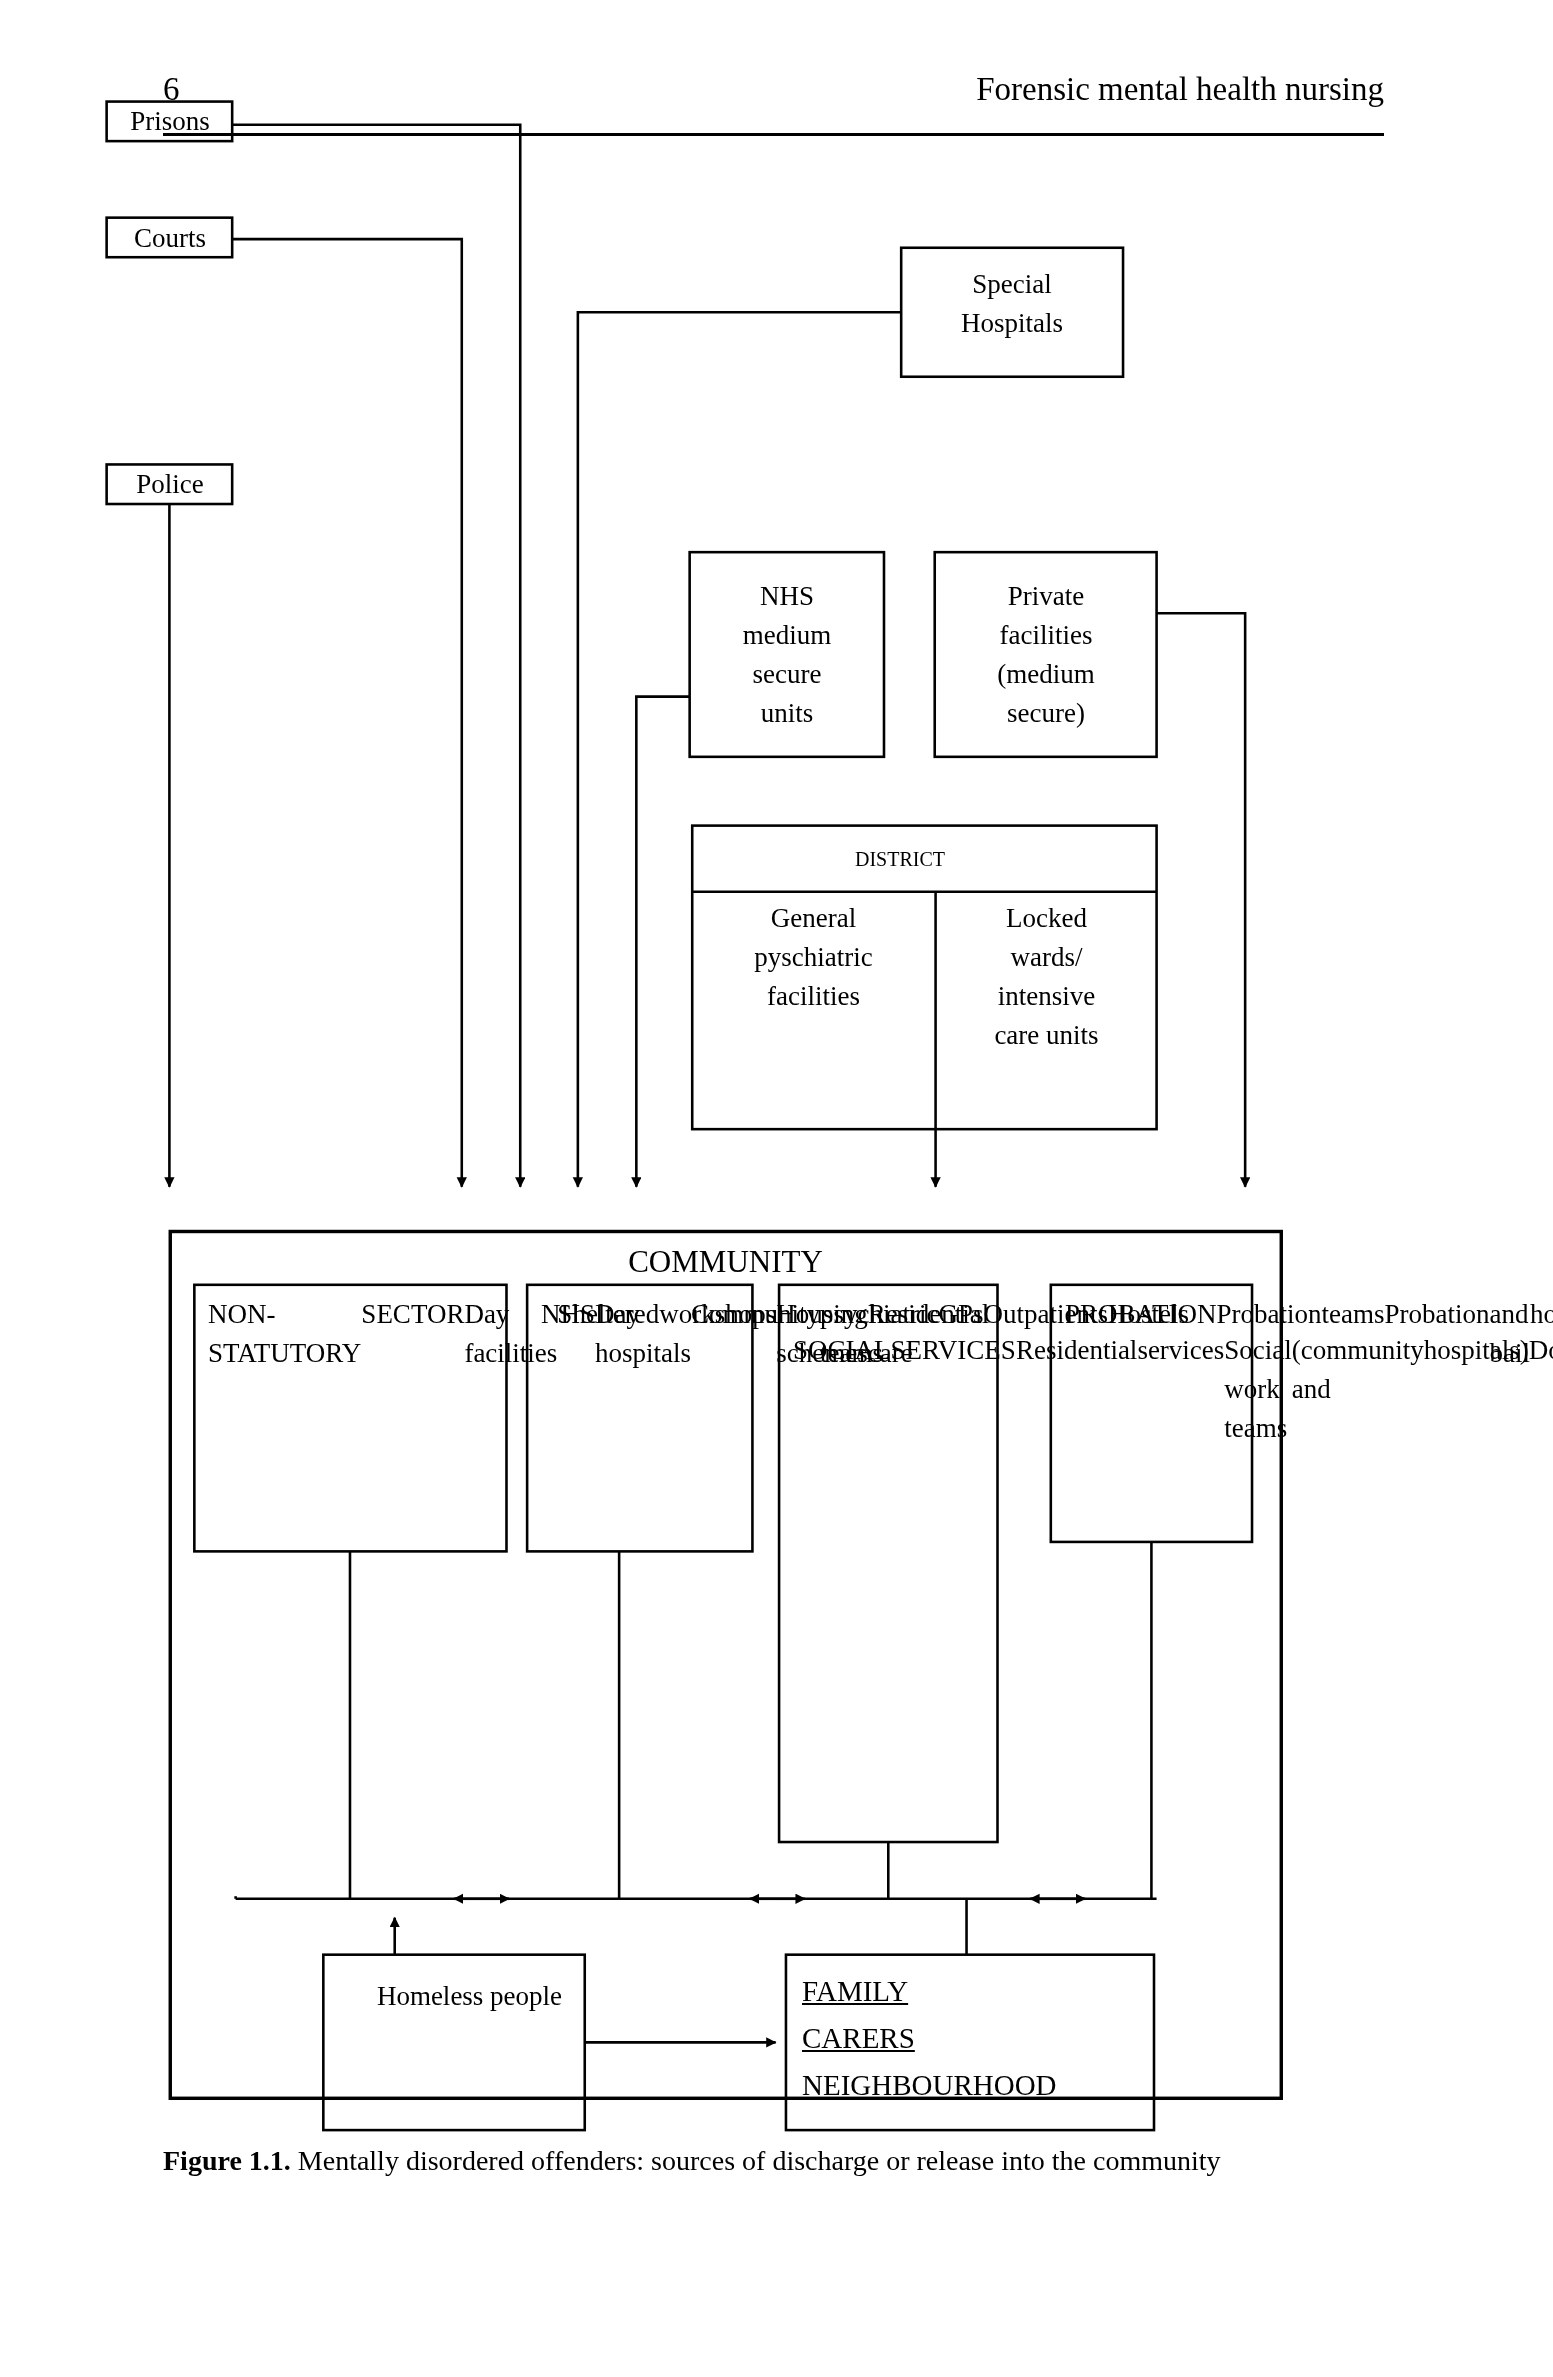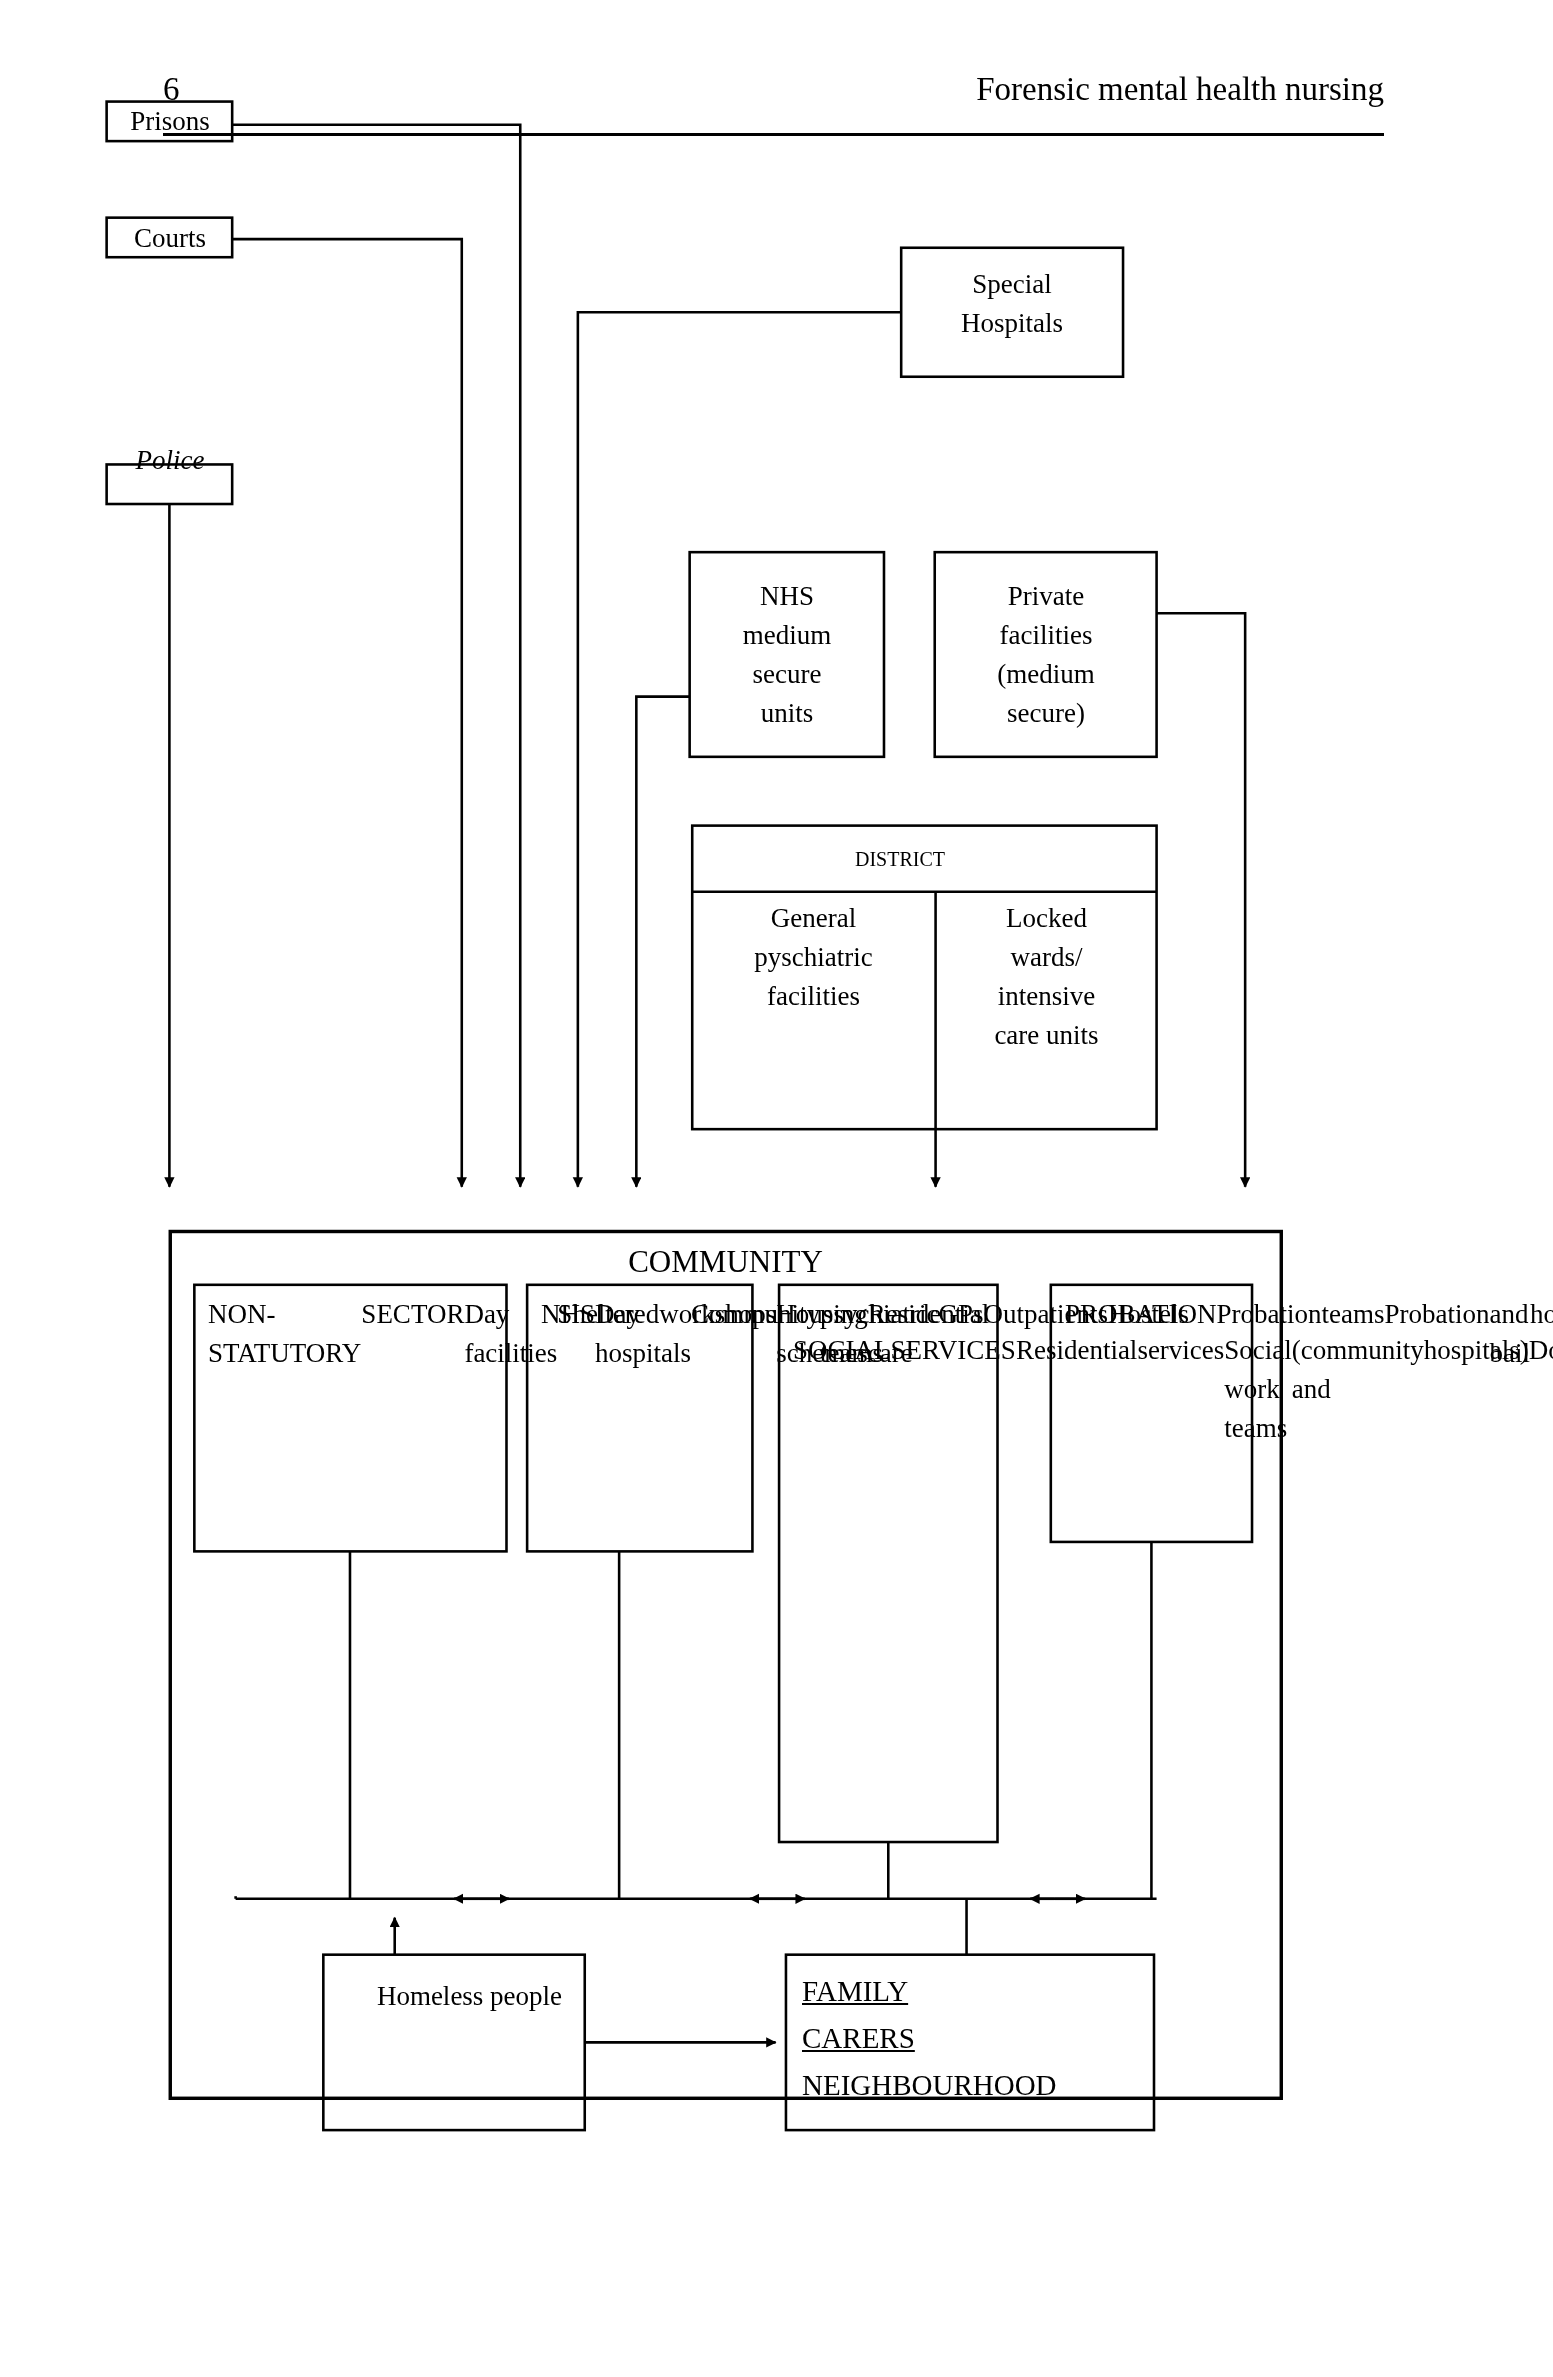--- a/index.html
+++ b/index.html
@@ -118,21 +118,21 @@
         <path d="M556,2208 L592,2208" marker-end="url(#ah)" fill="none"></path>
         <path d="M900,2208 L872,2208" marker-end="url(#ah)" fill="none"></path>
         <path d="M900,2208 L936,2208" marker-end="url(#ah)" fill="none"></path>
         <path d="M1226,2208 L1198,2208" marker-end="url(#ah)" fill="none"></path>
         <path d="M1226,2208 L1262,2208" marker-end="url(#ah)" fill="none"></path>
       </g>
     </svg>
 
     <div class="node" style="left:107px;top:101px;width:126px;height:40px;">Prisons</div>
     <div class="node" style="left:107px;top:218px;width:126px;height:40px;">Courts</div>
-    <div class="node" style="left:107px;top:440px;width:126px;height:40px;font-style:italic;">Police</div>
+    <div class="node" style="left:107px;top:464px;width:126px;height:40px;">Police</div>
 
     <div class="node" style="left:901px;top:239px;width:222px;height:129px;white-space:pre-line;">Special
 Hospitals</div>
 
     <div class="node" style="left:690px;top:552px;width:194px;height:205px;white-space:pre-line;">NHS
 medium
 secure
 units</div>
     <div class="node" style="left:935px;top:552px;width:222px;height:205px;white-space:pre-line;">Private
 facilities
@@ -187,15 +187,18 @@
         <span>hostels</span>
       </div>
 
     <div class="node" style="left:339px;top:1955px;width:261px;height:83px;">Homeless people</div>
     <div class="node tl" style="left:802px;top:1968px;width:353px;height:155px;white-space:pre-line;font-size:29px;line-height:47px;text-decoration:underline;">FAMILY
 CARERS
 NEIGHBOURHOOD</div>
 
   </div>
 
+  <div class="caption">
+    <b>Figure 1.1.</b><span> Mentally disordered offenders: sources of discharge or release into the community</span>
+  </div>
 
 </div>
 
 
 </body></html>

